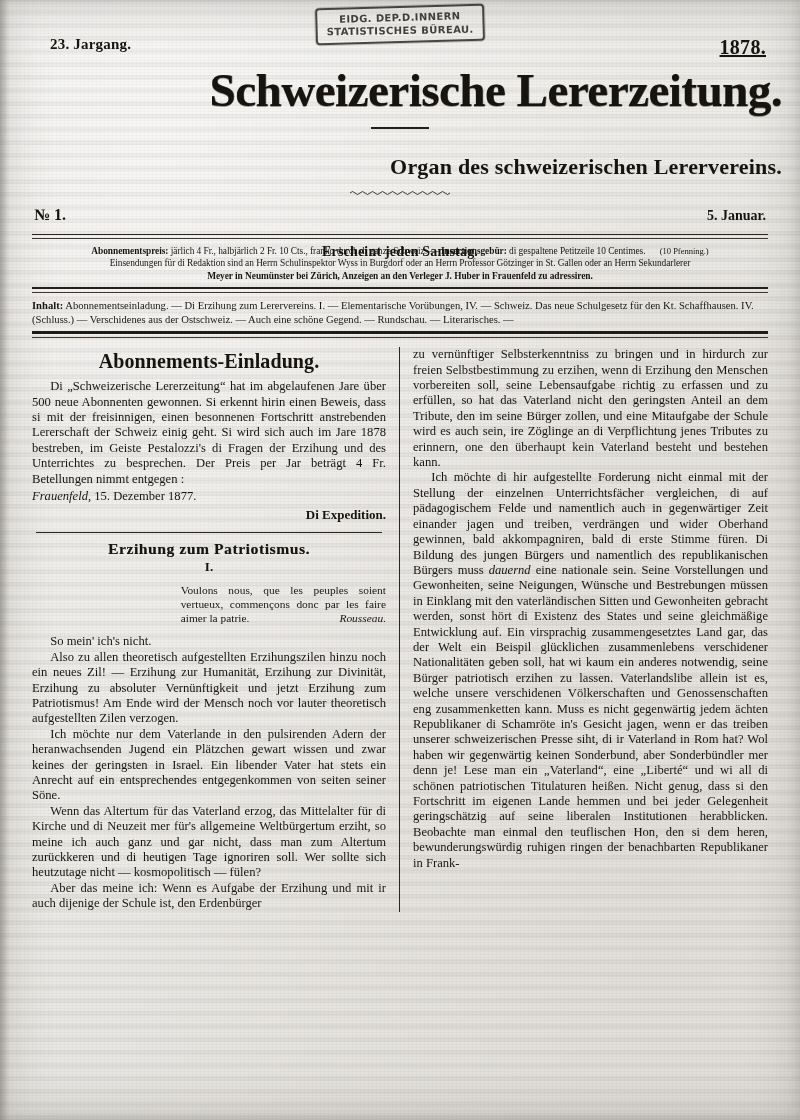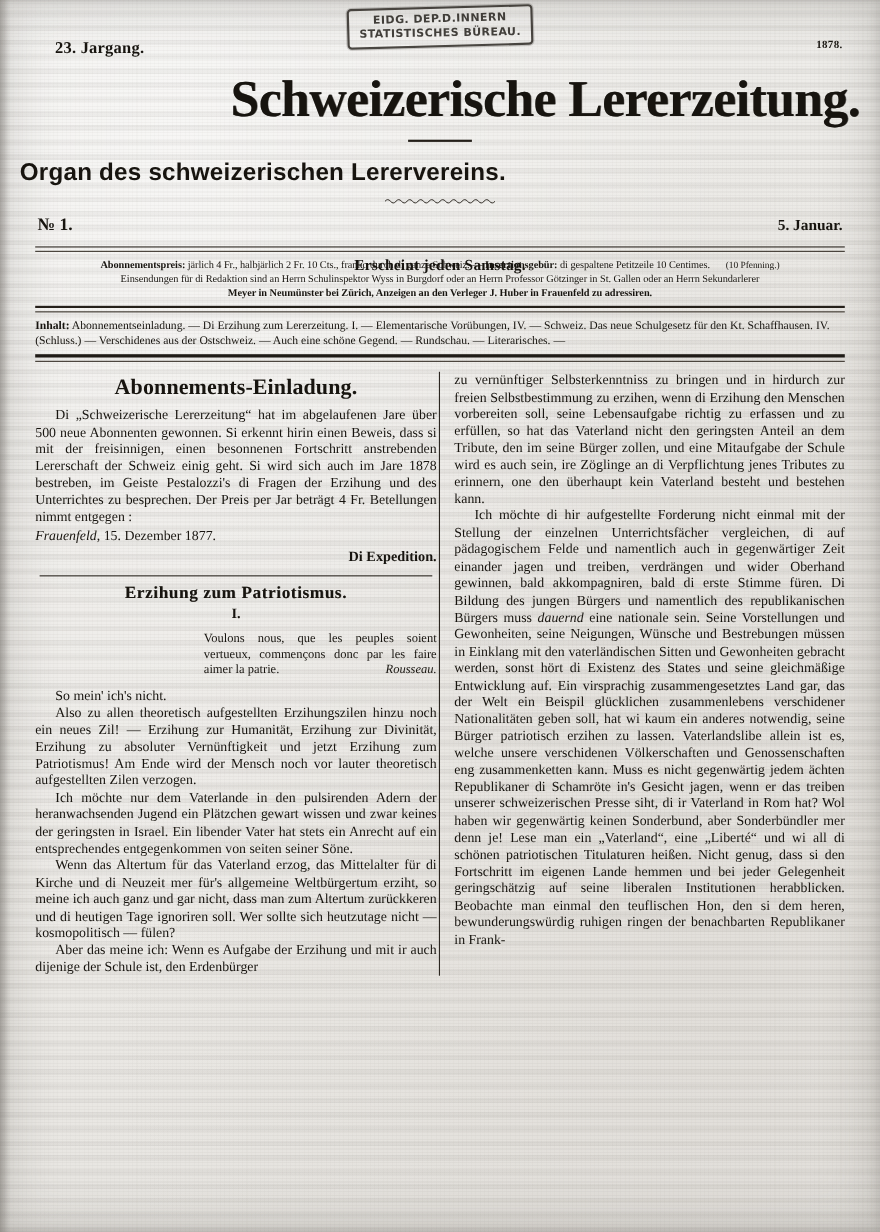--- a/index.html
+++ b/index.html
@@ -73,22 +73,23 @@
     font-weight: bold;
     font-size: 15px;
     letter-spacing: 0.2px;
   }
   .year {
     position: absolute;
     right: 16px;
     top: 36px;
     font-family: "Liberation Serif", serif;
     font-weight: bold;
-    font-size: 10px;
+    font-size: 20px;
     letter-spacing: 0.3px;
+    text-decoration: underline;
   }
   .stamp {
     position: absolute;
     left: 50%;
     top: 6px;
     transform: translateX(-50%) rotate(-1.6deg);
     border: 2px solid #2b2722;
     border-radius: 4px;
     padding: 3px 9px 4px 9px;
     text-align: center;
@@ -117,26 +118,26 @@
     margin-top: 2px;
     text-shadow: 0.6px 0 0 rgba(25,22,18,0.55), 0 0.6px 0 rgba(25,22,18,0.4);
   }
   .rule-short {
     width: 58px;
     height: 2px;
     background: #241f19;
     margin: 11px auto 0 auto;
   }
   .masthead-sub {
-    text-align: left;
-    font-family: Liberation Sans, sans-serif;
+    text-align: right;
+    font-family: Liberation Serif, serif;
     font-weight: bold;
     font-size: 22px;
     letter-spacing: 0.2px;
-    margin-top: 15px;
+    margin-top: 25px;
   }
   .squiggle {
     margin: 9px auto 0 auto;
     width: 100px;
     height: 8px;
     display: block;
   }
   .issueline {
     position: relative;
     margin-top: 9px;
@@ -193,21 +194,21 @@
   }
   .col {
     width: 50%;
     box-sizing: border-box;
     font-family: "Liberation Serif", serif;
     font-size: 12.6px;
     line-height: 15.4px;
     text-align: justify;
     hyphens: none;
   }
-  .col.left  { padding-right: 2px; border-right: 1.3px solid #2b2620; }
+  .col.left  { padding-right: 13px; border-right: 1.3px solid #2b2620; }
   .col.right { padding-left: 13px; }
 
   .col p {
     margin: 0;
     text-indent: 1.45em;
     text-align: justify;
   }
   .col p.noind { text-indent: 0; }
 
   .art-title {
@@ -302,21 +303,21 @@
         <b>Abonnementspreis:</b><span> järlich 4 Fr., halbjärlich 2 Fr. 10 Cts., franko durch di ganze Schweiz. — </span><b>Insertionsgebür:</b><span> di gespaltene Petitzeile 10 Centimes. </span><span class="sm">(10 Pfenning.)</span>
       </span>
       <span class="c">Einsendungen für di Redaktion sind an Herrn Schulinspektor Wyss in Burgdorf oder an Herrn Professor Götzinger in St. Gallen oder an Herrn Sekundarlerer</span>
       <span class="c"><b>Meyer in Neumünster bei Zürich, Anzeigen an den Verleger J. Huber in Frauenfeld zu adressiren.</b></span>
     </div>
 
     <hr class="hr-med">
     <hr class="hr-hair">
 
     <div class="inhalt">
-      <b>Inhalt:</b><span> Abonnementseinladung. — Di Erzihung zum Lererzeitung. I. — Elementarische Vorübungen, IV. — Schweiz. Das neue Schulgesetz für den Kt. Schaffhausen. IV. (Schluss.) — Verschidenes aus der Ostschweiz. — Auch eine schöne Gegend. — Rundschau. — Literarisches. —</span>
+      <b>Inhalt:</b><span> Abonnementseinladung. — Di Erzihung zum Lerervereins. I. — Elementarische Vorübungen, IV. — Schweiz. Das neue Schulgesetz für den Kt. Schaffhausen. IV. (Schluss.) — Verschidenes aus der Ostschweiz. — Auch eine schöne Gegend. — Rundschau. — Literarisches. —</span>
     </div>
 
     <hr class="hr-thick">
     <hr class="hr-hair">
 
     <div class="cols">
 
       <div class="col left">
         <div class="art-title">Abonnements-Einladung.</div>
         <p>Di „Schweizerische Lererzeitung“ hat im abgelaufenen Jare über 500 neue Abonnenten gewonnen. Si erkennt hirin einen Beweis, dass si mit der freisinnigen, einen besonnenen Fortschritt anstrebenden Lererschaft der Schweiz einig geht. Si wird sich auch im Jare 1878 bestreben, im Geiste Pestalozzi's di Fragen der Erzihung und des Unterrichtes zu besprechen. Der Preis per Jar beträgt 4 Fr. Betellungen nimmt entgegen :</p>

